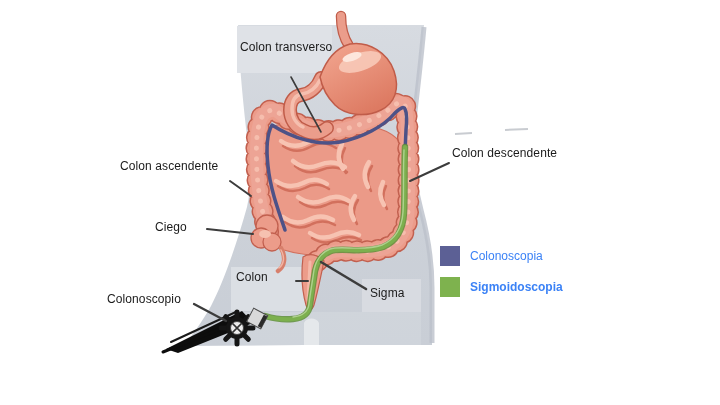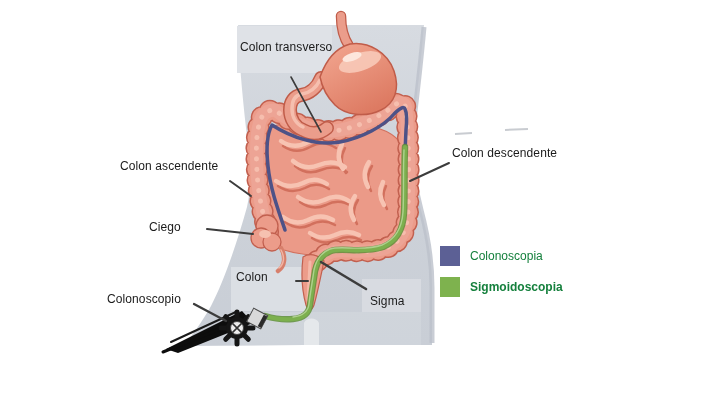--- a/index.html
+++ b/index.html
@@ -7,21 +7,21 @@
     position:relative;width:720px;height:385px;background:#ffffff;overflow:hidden;
     font-family:"Liberation Sans",sans-serif;
     text-align:right;
   }
   .stage svg{position:absolute;left:0;top:0;}
   .lbl{
     position:absolute;font-size:12px;line-height:1.15;color:#1a1a1a;
     white-space:nowrap;letter-spacing:.1px;
   }
   .legend-swatch{position:absolute;width:20px;height:20px;}
-  .legend-label{position:absolute;font-size:12px;color:#15803d;white-space:nowrap;}
+  .legend-label{position:absolute;font-size:12px;color:#3b82f6;white-space:nowrap;}
 </style>
 </head>
 <body>
 
 <div class="stage">
 
   <svg width="720" height="405" viewBox="0 0 720 405">
     <defs>
       <linearGradient id="bodyGrad" x1="0" y1="0" x2="0" y2="1">
         <stop offset="0" stop-color="#d7dbe1"></stop>
@@ -174,24 +174,24 @@
       <line x1="207" y1="229" x2="253" y2="234" stroke-width="2"></line>
       <line x1="194" y1="304" x2="226" y2="321" stroke-width="2.3"></line>
       <line x1="296" y1="281" x2="308" y2="281" stroke-width="2"></line>
       <line x1="321" y1="262" x2="366" y2="289" stroke-width="2.6"></line>
       <line x1="410" y1="181" x2="449" y2="163" stroke-width="2"></line>
     </g>
   </svg>
 
   <div class="lbl" style="left:240px;top:41px;">Colon transverso</div>
   <div class="lbl" style="left:120px;top:148px;margin-top:12px;">Colon ascendente</div>
-  <div class="lbl" style="left:149px;top:221px;">Ciego</div>
+  <div class="lbl" style="left:155px;top:221px;">Ciego</div>
   <div class="lbl" style="left:107px;top:283px;margin-top:10px;">Colonoscopio</div>
   <div class="lbl" style="left:236px;top:271px;">Colon</div>
-  <div class="lbl" style="left:370px;top:287px;margin-top:8px;">Sigma</div>
+  <div class="lbl" style="left:370px;top:287px;">Sigma</div>
   <div class="lbl" style="left:452px;top:147px;">Colon descendente</div>
 
   <div>
     <div class="legend-swatch" style="left: 440px; top: 246px; background: rgb(92, 96, 149);"></div>
     <div class="legend-label" style="left:470px;top:249px;">Colonoscopia</div>
     <div class="legend-swatch" style="left: 440px; top: 277px; background: rgb(126, 178, 78);"></div>
     <div class="legend-label" style="left:470px;top:280px;font-weight:bold;">Sigmoidoscopia</div>
   </div>
 
 </div>

